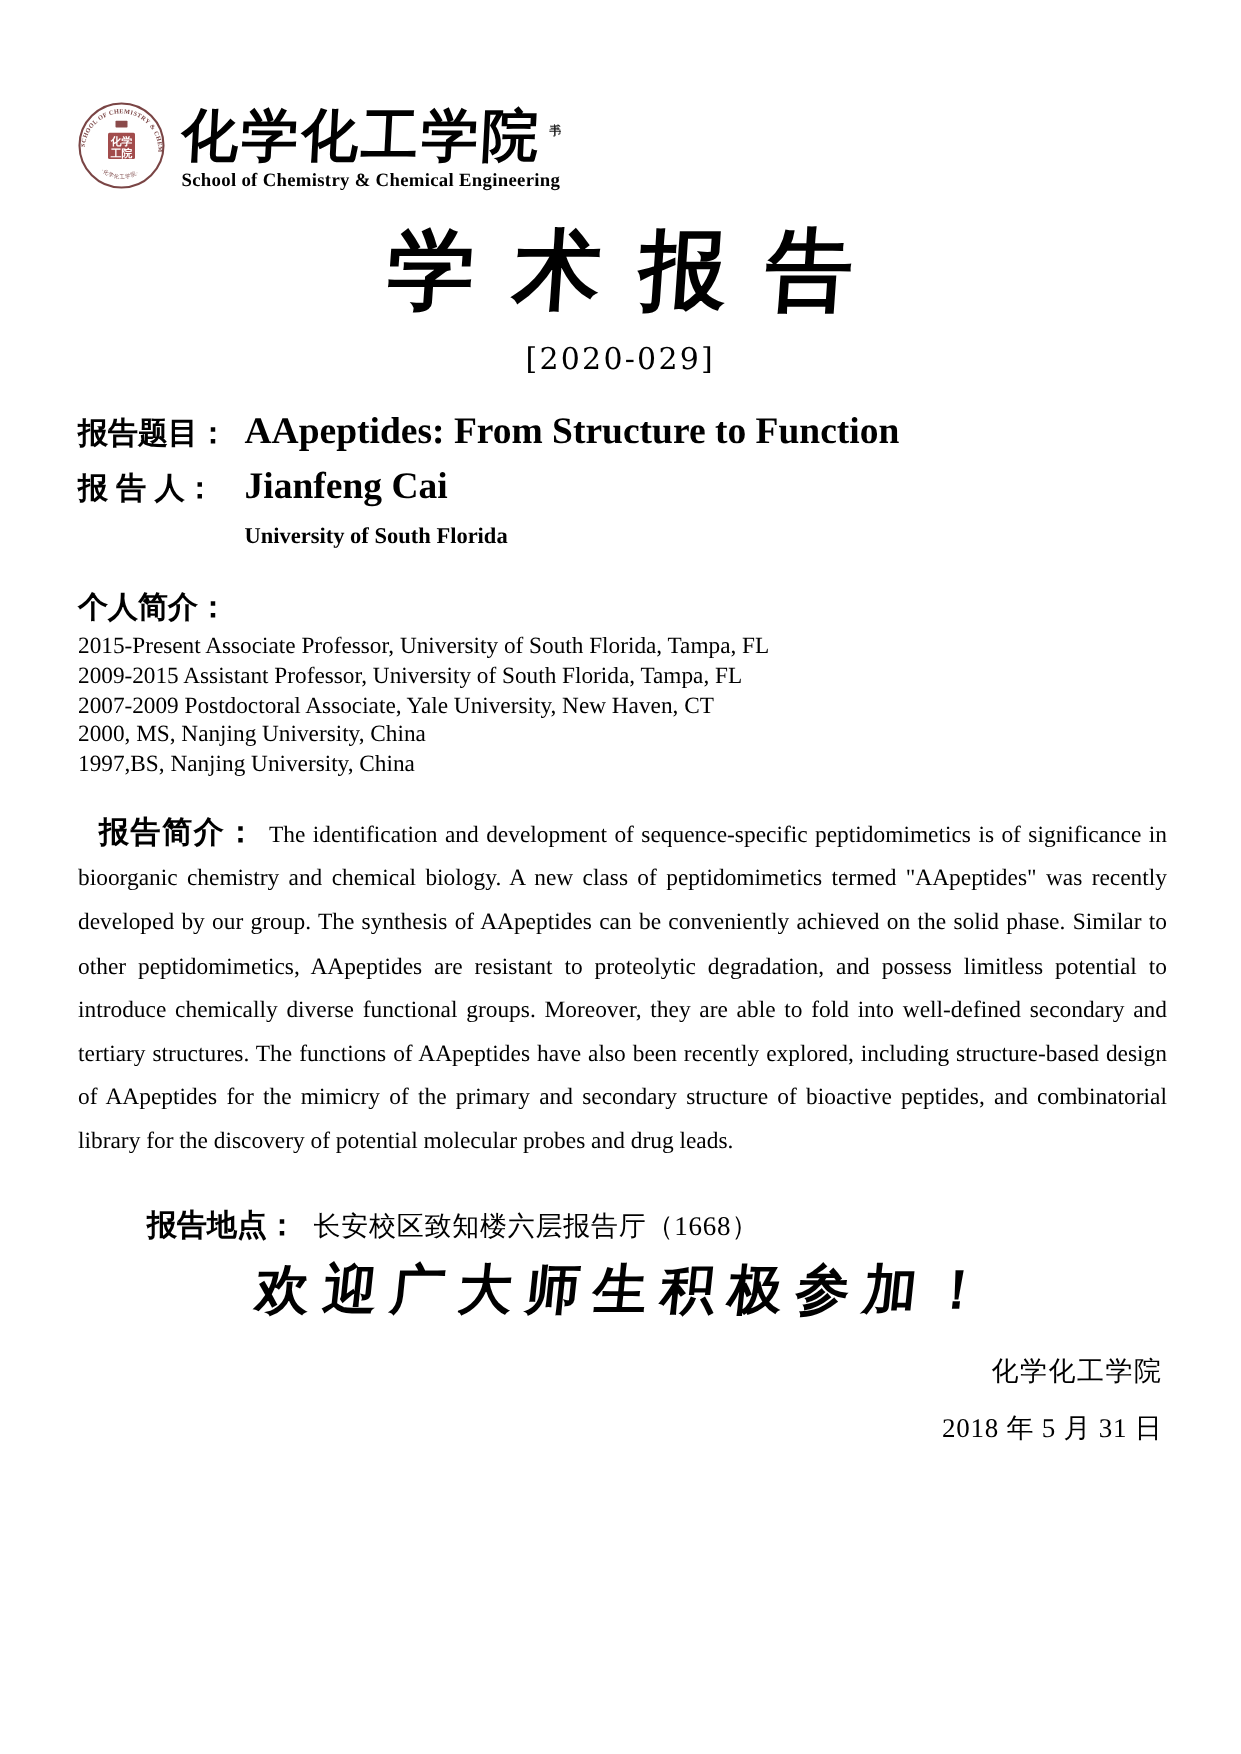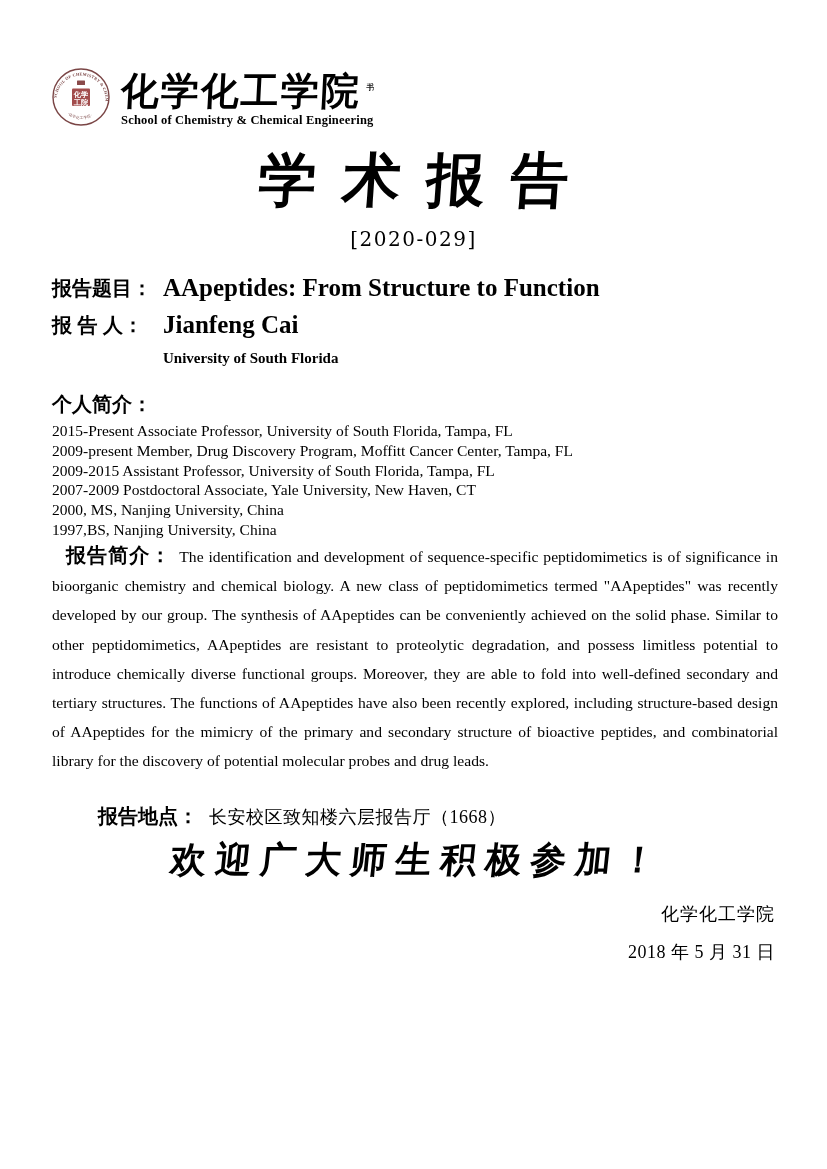--- a/index.html
+++ b/index.html
@@ -178,21 +178,20 @@
     <span class="cn-label">报 告 人：</span>
     <span class="value-bold">Jianfeng Cai</span>
   </div>
 
   <div class="affiliation">University of South Florida</div>
 
   <div class="field-row" id="row-bio">
     <span class="cn-label">个人简介：</span>
     <div class="bio-lines">
       <div>2015-Present Associate Professor, University of South Florida, Tampa, FL</div>
-      <div>2009-present Member, Drug Discovery Program, Moffitt Cancer Center, Tampa, FL</div>
       <div>2009-2015 Assistant Professor, University of South Florida, Tampa, FL</div>
       <div>2007-2009 Postdoctoral Associate, Yale University, New Haven, CT</div>
       <div>2000, MS, Nanjing University, China</div>
       <div>1997,BS, Nanjing University, China</div>
     </div>
   </div>
 
   <div class="abstract">
     <span class="cn-label-inline">报告简介：</span><span>The identification and development of sequence-specific peptidomimetics is of significance in bioorganic chemistry and chemical biology. A new class of peptidomimetics termed "AApeptides" was recently developed by our group. The synthesis of AApeptides can be conveniently achieved on the solid phase. Similar to other peptidomimetics, AApeptides are resistant to proteolytic degradation, and possess limitless potential to introduce chemically diverse functional groups. Moreover, they are able to fold into well-defined secondary and tertiary structures. The functions of AApeptides have also been recently explored, including structure-based design of AApeptides for the mimicry of the primary and secondary structure of bioactive peptides, and combinatorial library for the discovery of potential molecular probes and drug leads.</span>
   </div>

